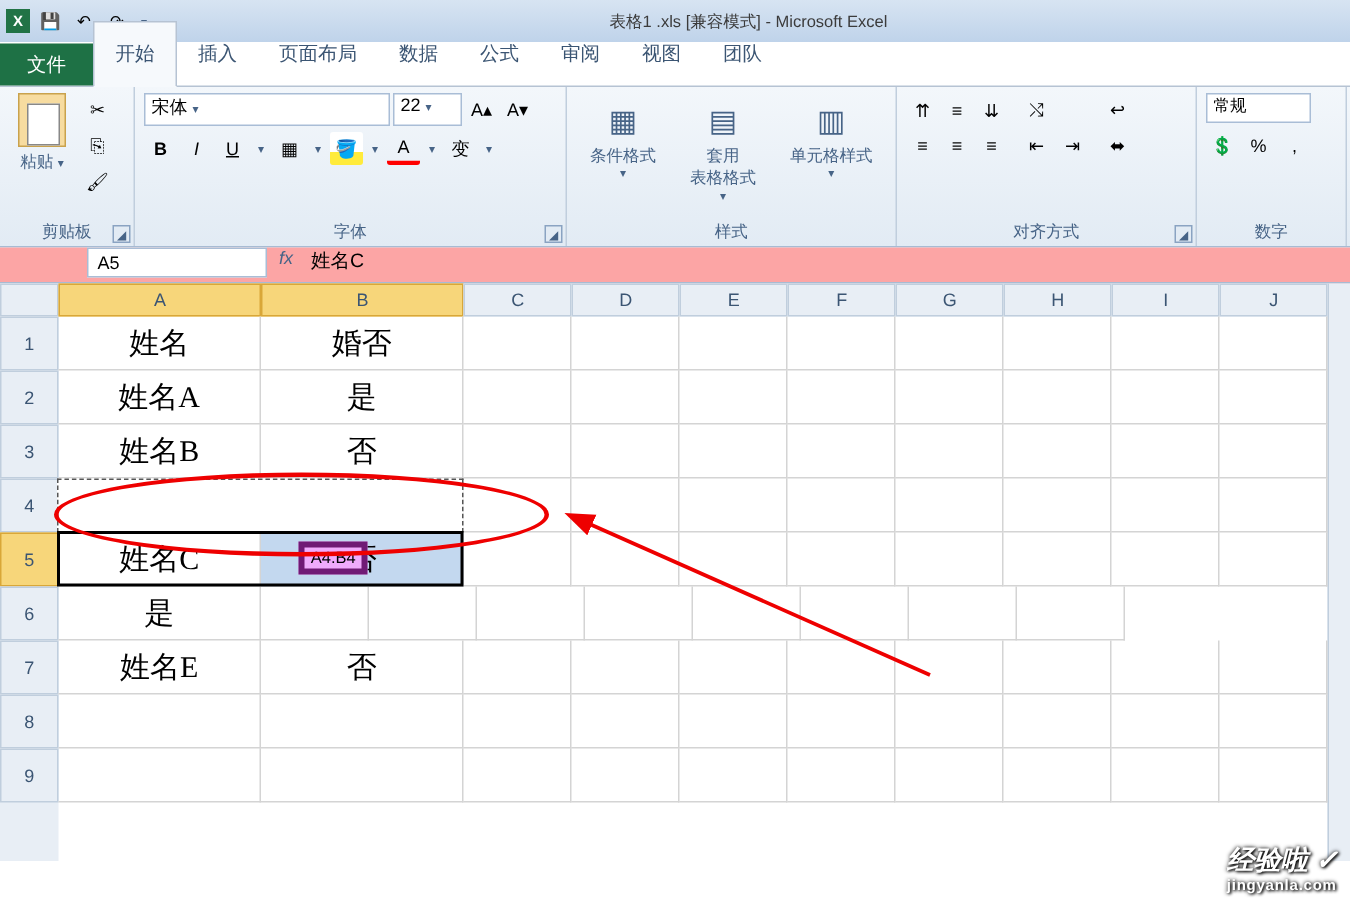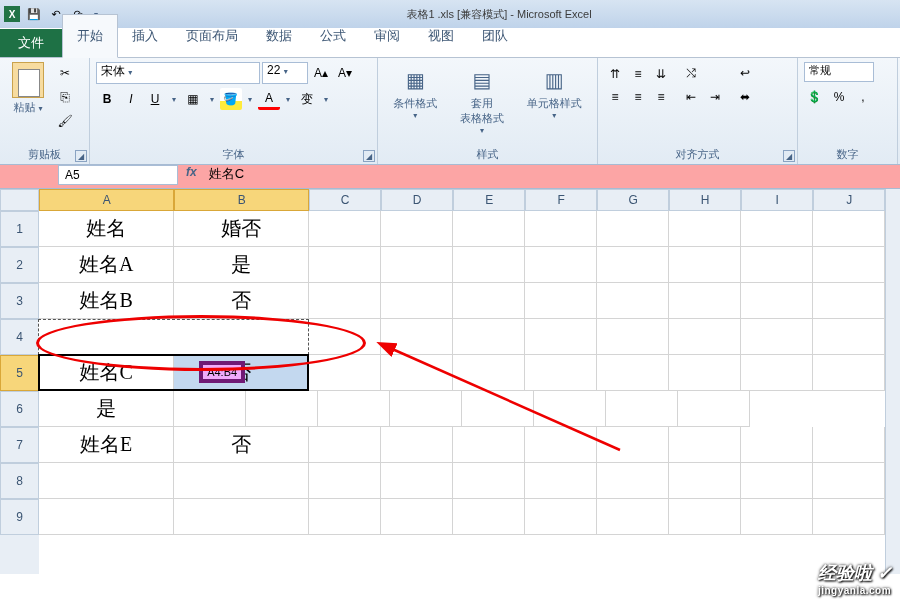--- a/index.html
+++ b/index.html
@@ -30,21 +30,21 @@
 .dd { width: 12px; font-size: 8px; color: #476487; text-align: center; }
 .vbtn { display: flex; flex-direction: column; align-items: center; font-size: 11px; color: #476487; padding: 2px 4px; }
 .vbtn-icon { width: 32px; height: 32px; display: flex; align-items: center; justify-content: center; font-size: 20px; }
 .align-grid { display: grid; grid-template-columns: repeat(3, 22px); gap: 1px; }
 .num-sel { width: 70px; height: 20px; border: 1px solid #a9bdd6; background: #fff; font-size: 11px; padding: 0 4px; }
 .dialog-launcher{position:absolute;right:2px;bottom:2px;width:12px;height:12px;border:1px solid #8aa3c2;background:#e2ebf4;font-size:8px;display:flex;align-items:center;justify-content:center;color:#476487;}
 .group{position:relative;}
 
 .namebox-row { height: 24px; border-bottom: 1px solid #a7bbd3; display: flex; align-items: flex-start; background: #fca5a5; padding-left: 28px; }
 .namebox { width: 120px; height: 20px; margin-left: 30px; border: 1px solid #a9bdd6; background: #fff; font-size: 12px; padding: 0 6px; display: flex; align-items: center; }
-.fx { margin: 0 8px; font-style: italic; font-size: 12px; color: #476487; font-weight: bold; }
+.fx { margin: 0 8px; font-style: italic; font-size: 12px; color: #476487; }
 .formula { flex: 1; font-size: 13px; padding-left: 4px; }
 
 .sheet { position: relative; display: flex; height: 385px; }
 .row-hdrs { width: 48px; background: #e8eef5; }
 .row-hdr, .col-hdr { border: 1px solid #c0cedd; font-size: 12px; color: #3b5573; display: flex; align-items: center; justify-content: center; background: #e8eef5; }
 .corner { height: 22px; border: 1px solid #c0cedd; background: #e8eef5; }
 .cols { flex: 1; display: flex; flex-direction: column; }
 .col-hdrs { height: 22px; display: flex; }
 .grid { position: relative; flex: 1; }
 .grow { display: flex; position: absolute; left: 0; }

